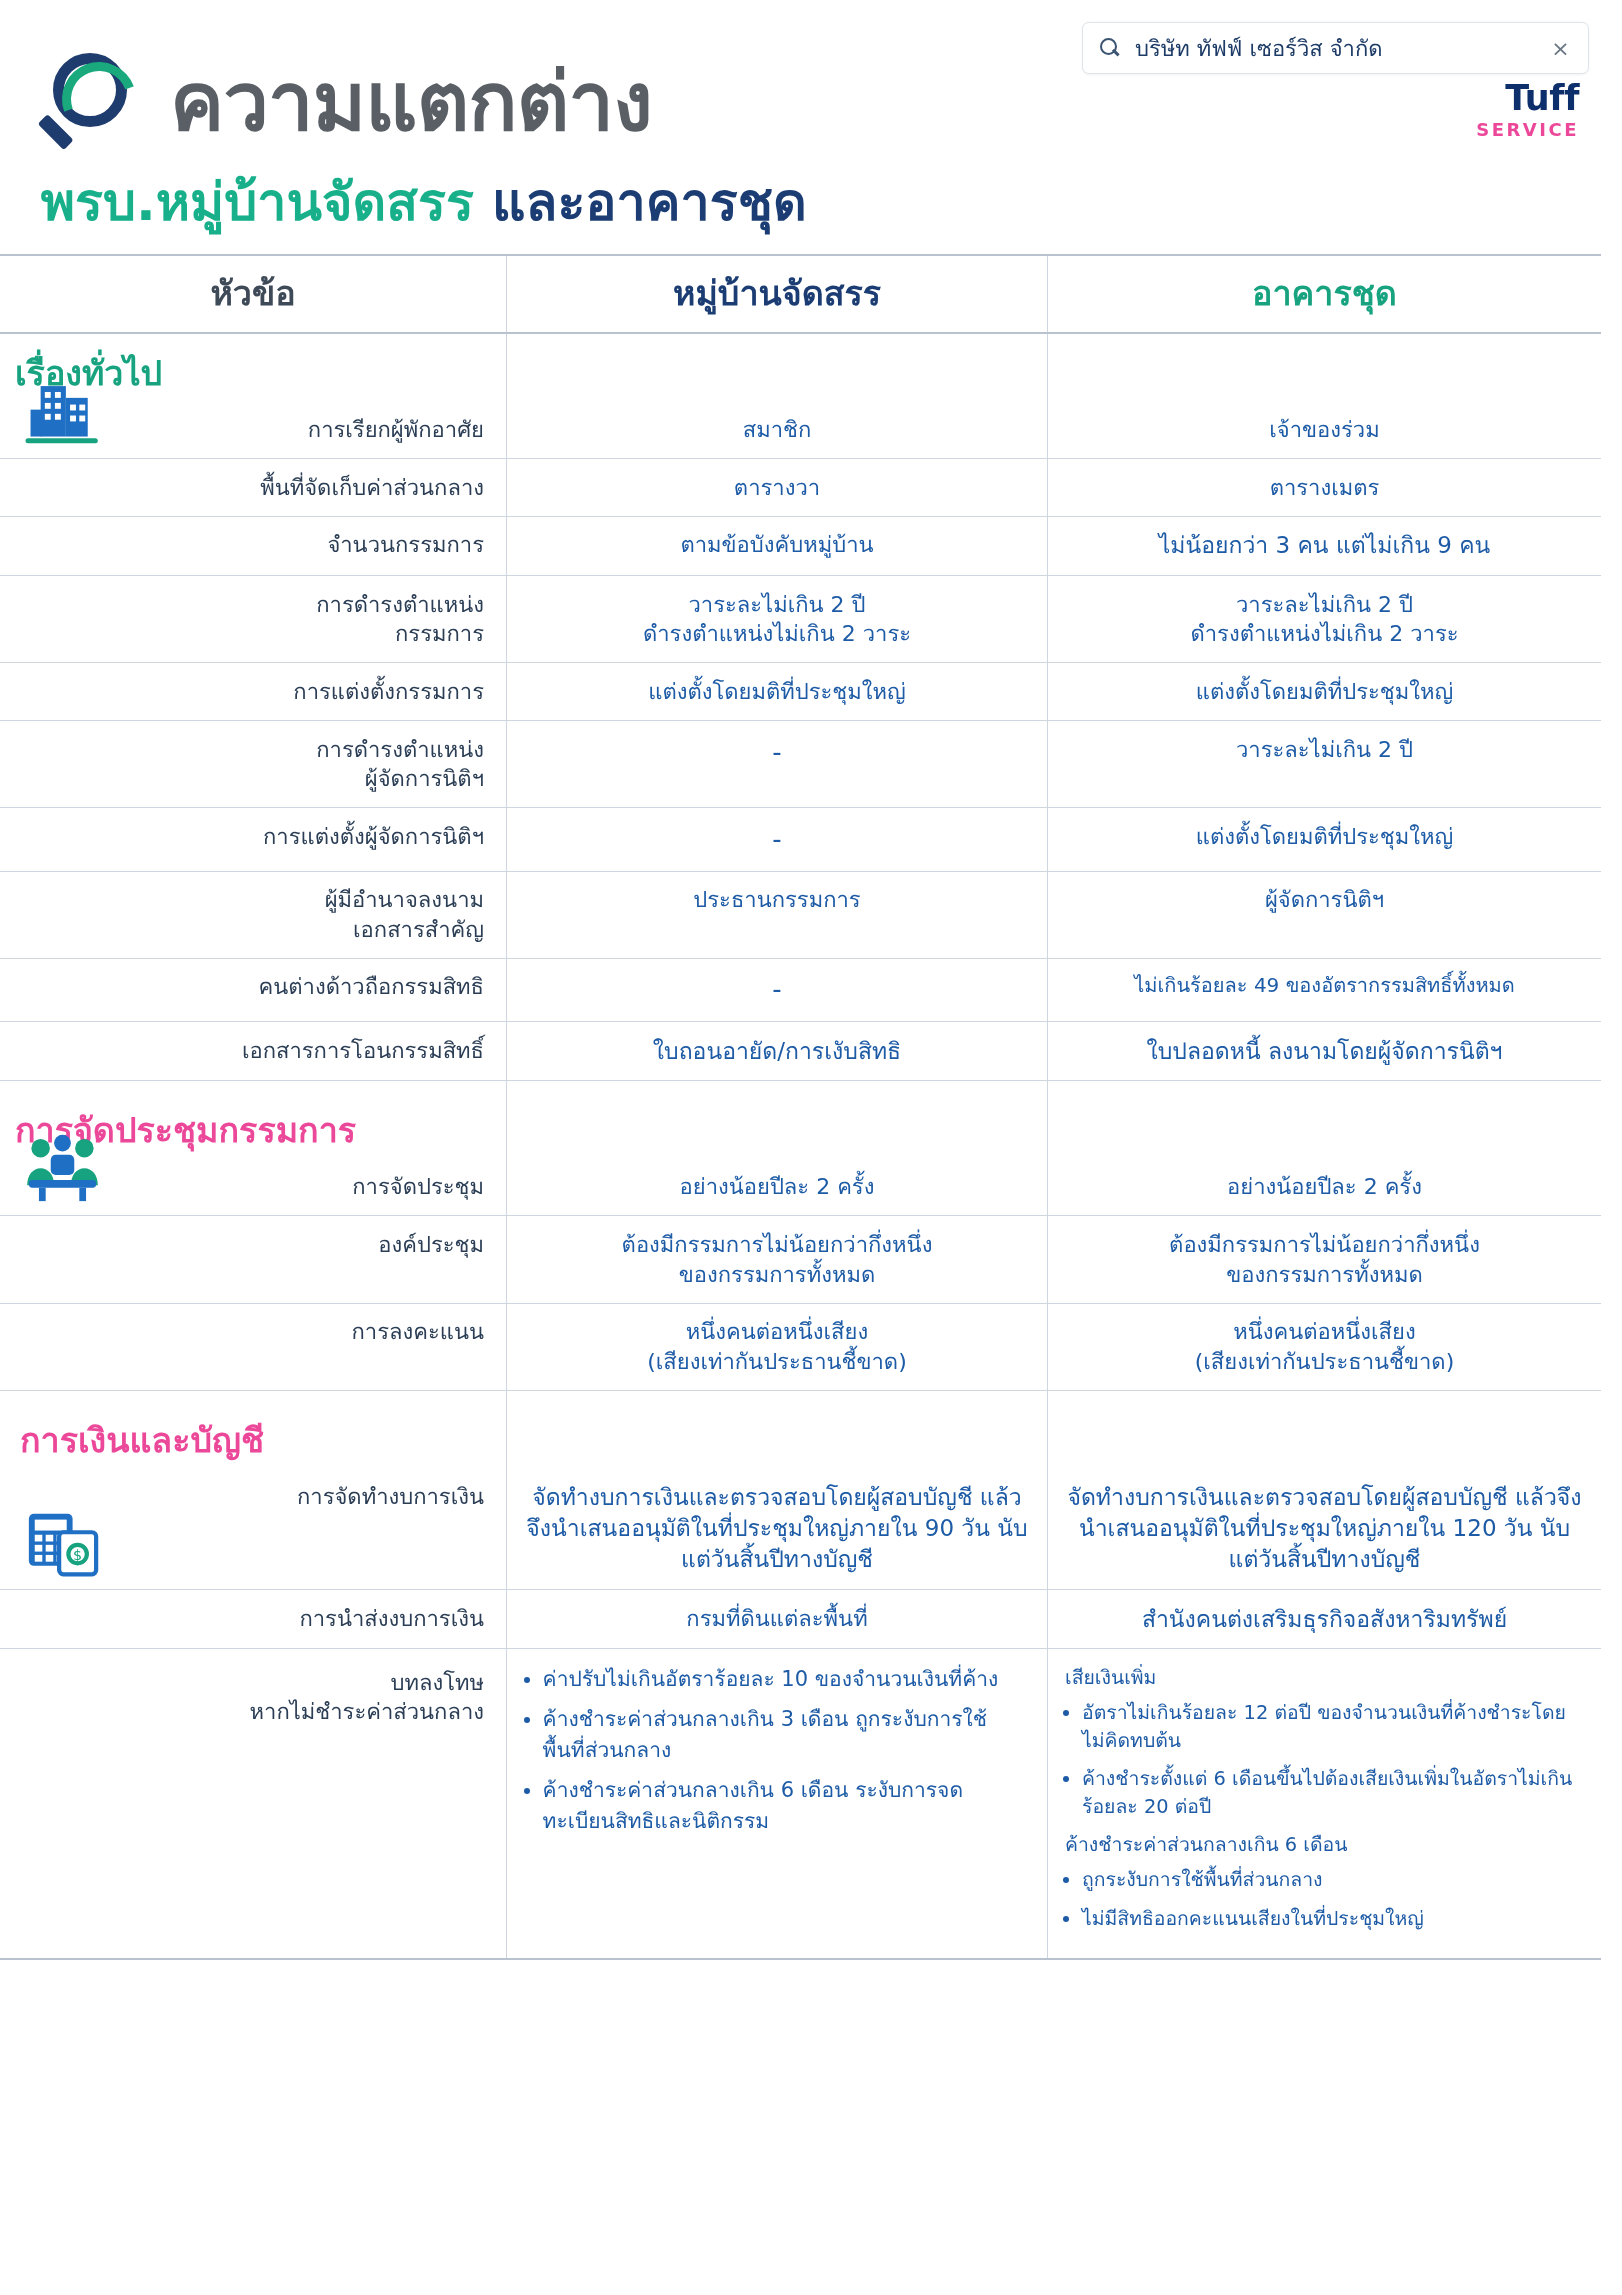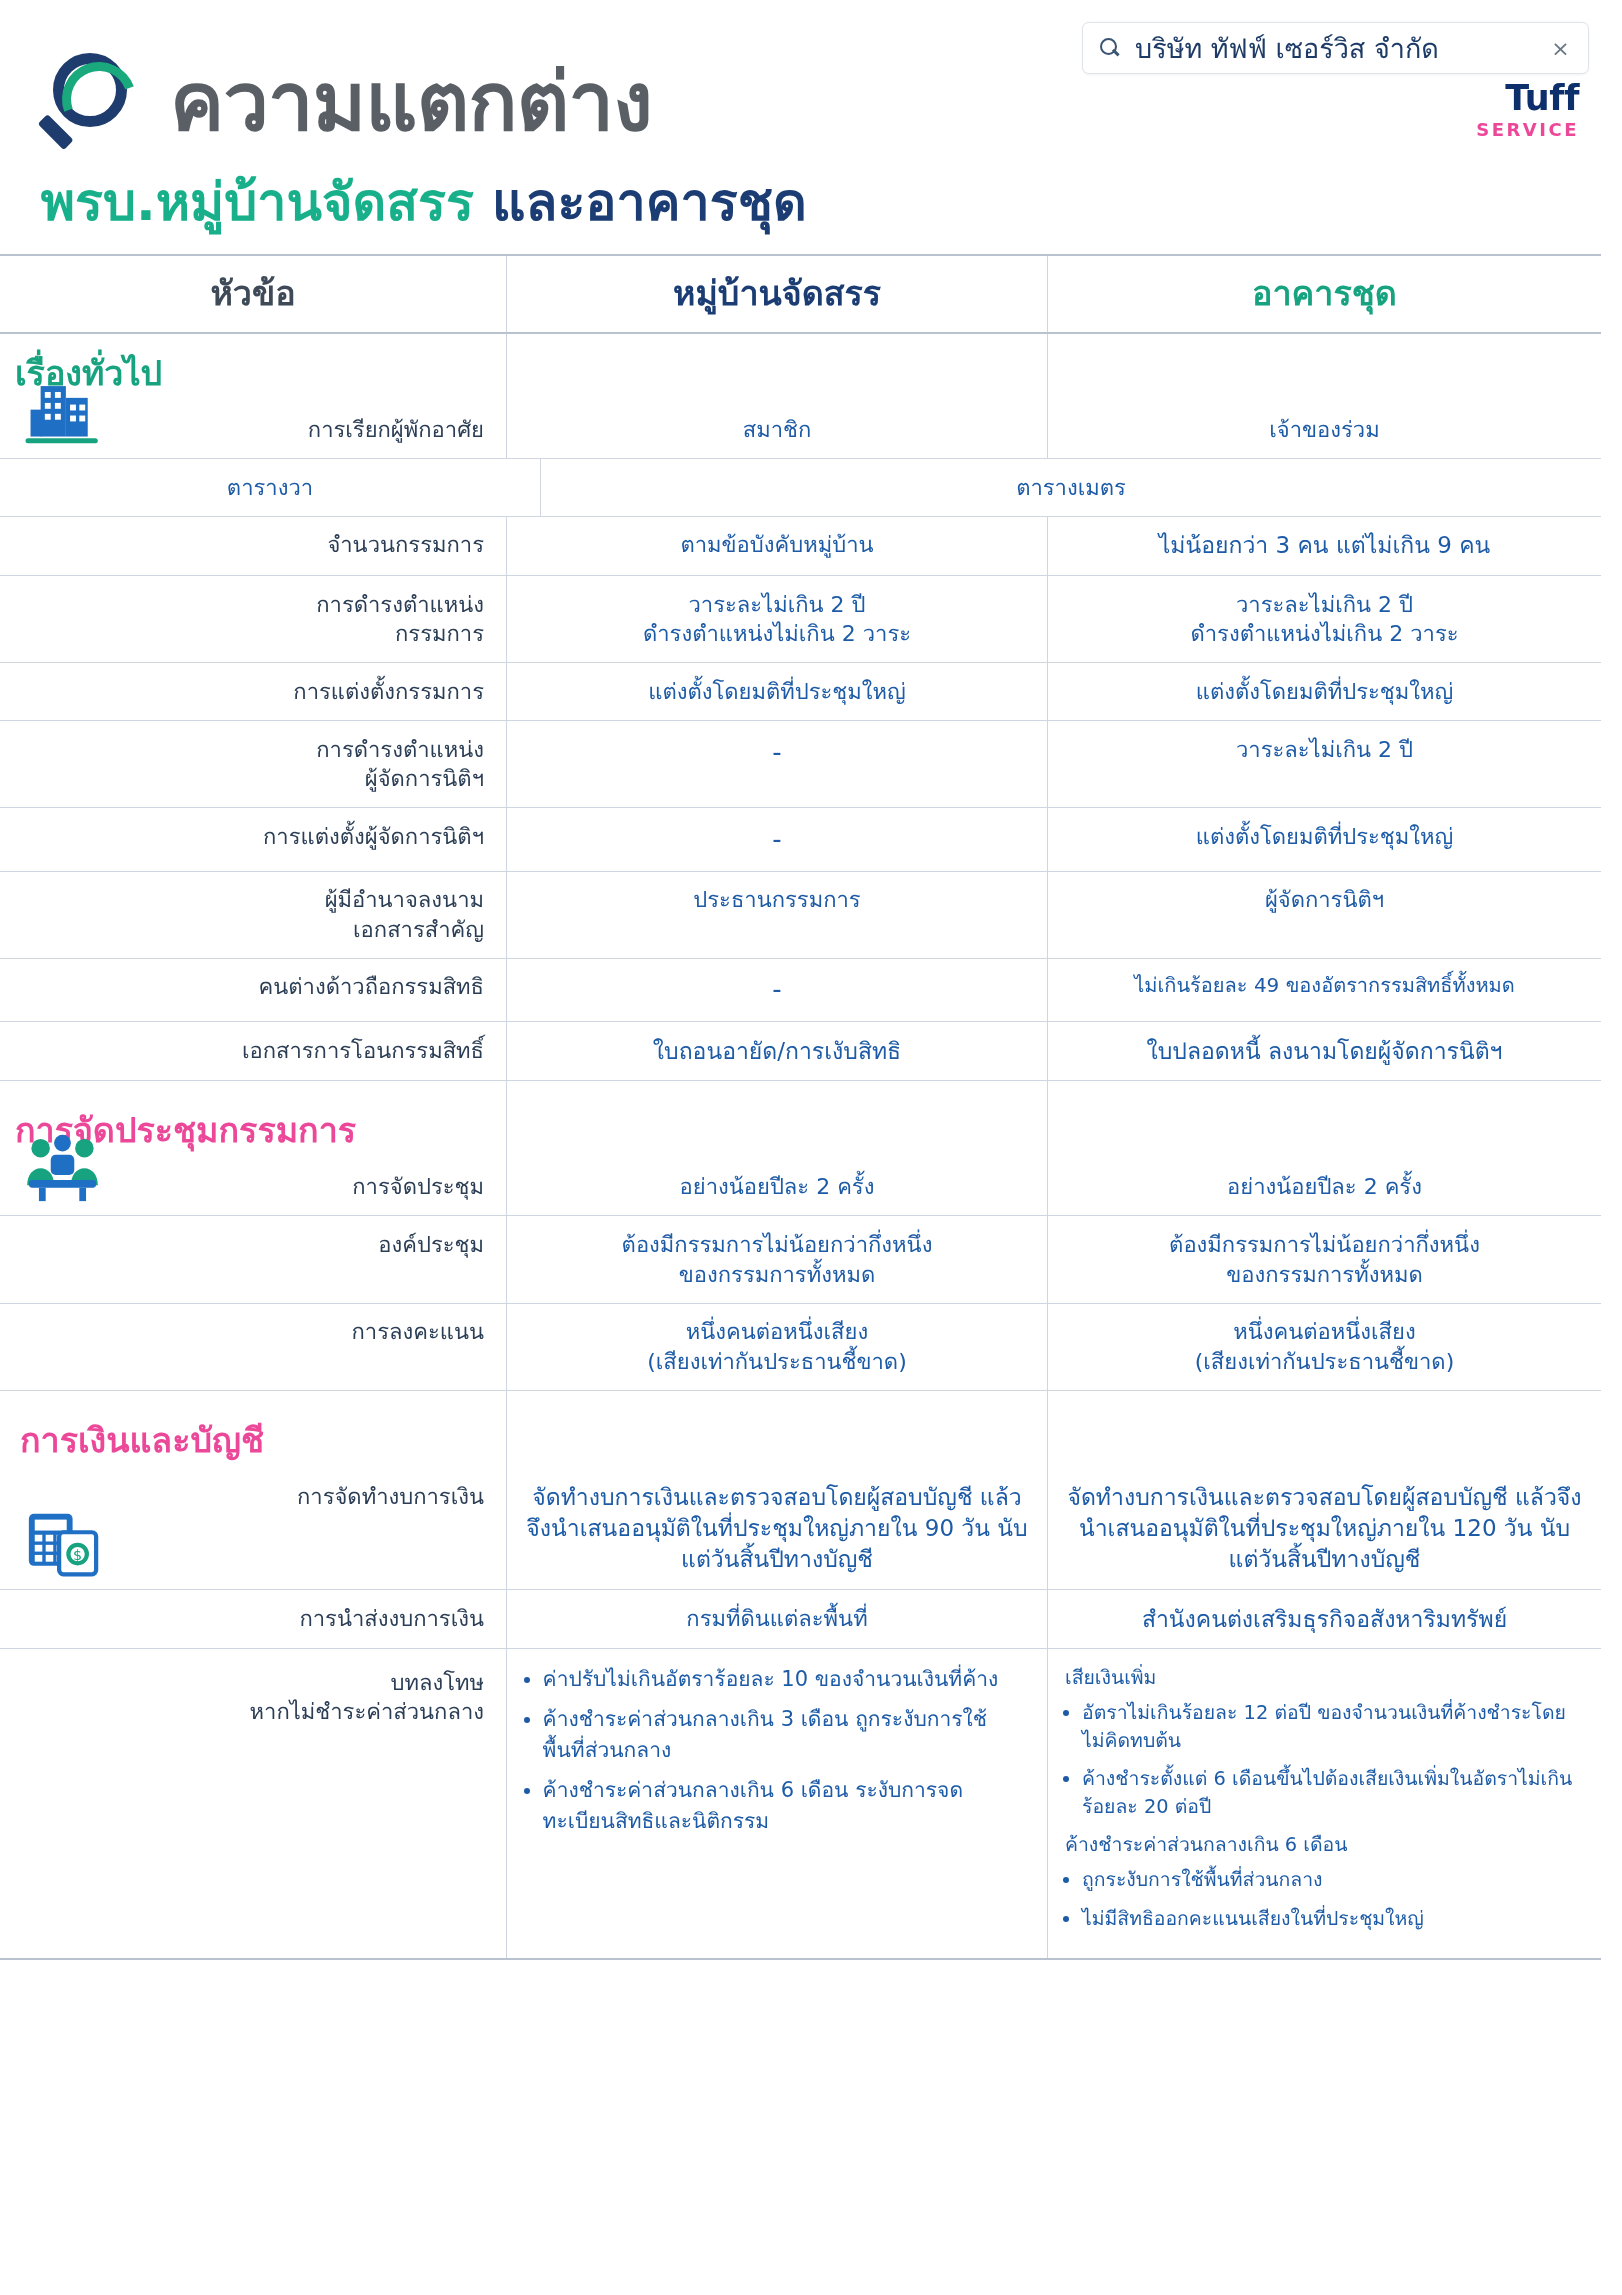--- a/index.html
+++ b/index.html
@@ -54,21 +54,21 @@
   .search-chip .mag::after {
     content: "";
     position: absolute;
     left: 13.5px; top: 14.4px;
     width: 7.6px; height: 2.5px;
     background: #3b5472;
     transform: rotate(45deg);
   }
   .search-chip .q {
     flex: 1 1 auto;
-    font-size: 27px;
+    font-size: 22px;
     color: #1d3b66;
     white-space: nowrap;
     overflow: hidden;
   }
   .search-chip .close {
     font-size: 22px;
     color: #6b7785;
     cursor: pointer;
     padding: 0 3.4px;
   }
@@ -324,20 +324,23 @@
       </div>
       <div class="col-b">
           <div class="cell">สมาชิก</div>
         </div>
       <div class="col-c">
           <div class="cell">เจ้าของร่วม</div>
         </div>
     </div>
 
     <div class="row">
+      <div class="col-a">
+          <div class="cell label">พื้นที่จัดเก็บค่าส่วนกลาง</div>
+        </div>
       <div class="col-b">
           <div class="cell">ตารางวา</div>
         </div>
       <div class="col-c">
           <div class="cell">ตารางเมตร</div>
         </div>
     </div>
 
     <div class="row">
       <div class="col-a">

